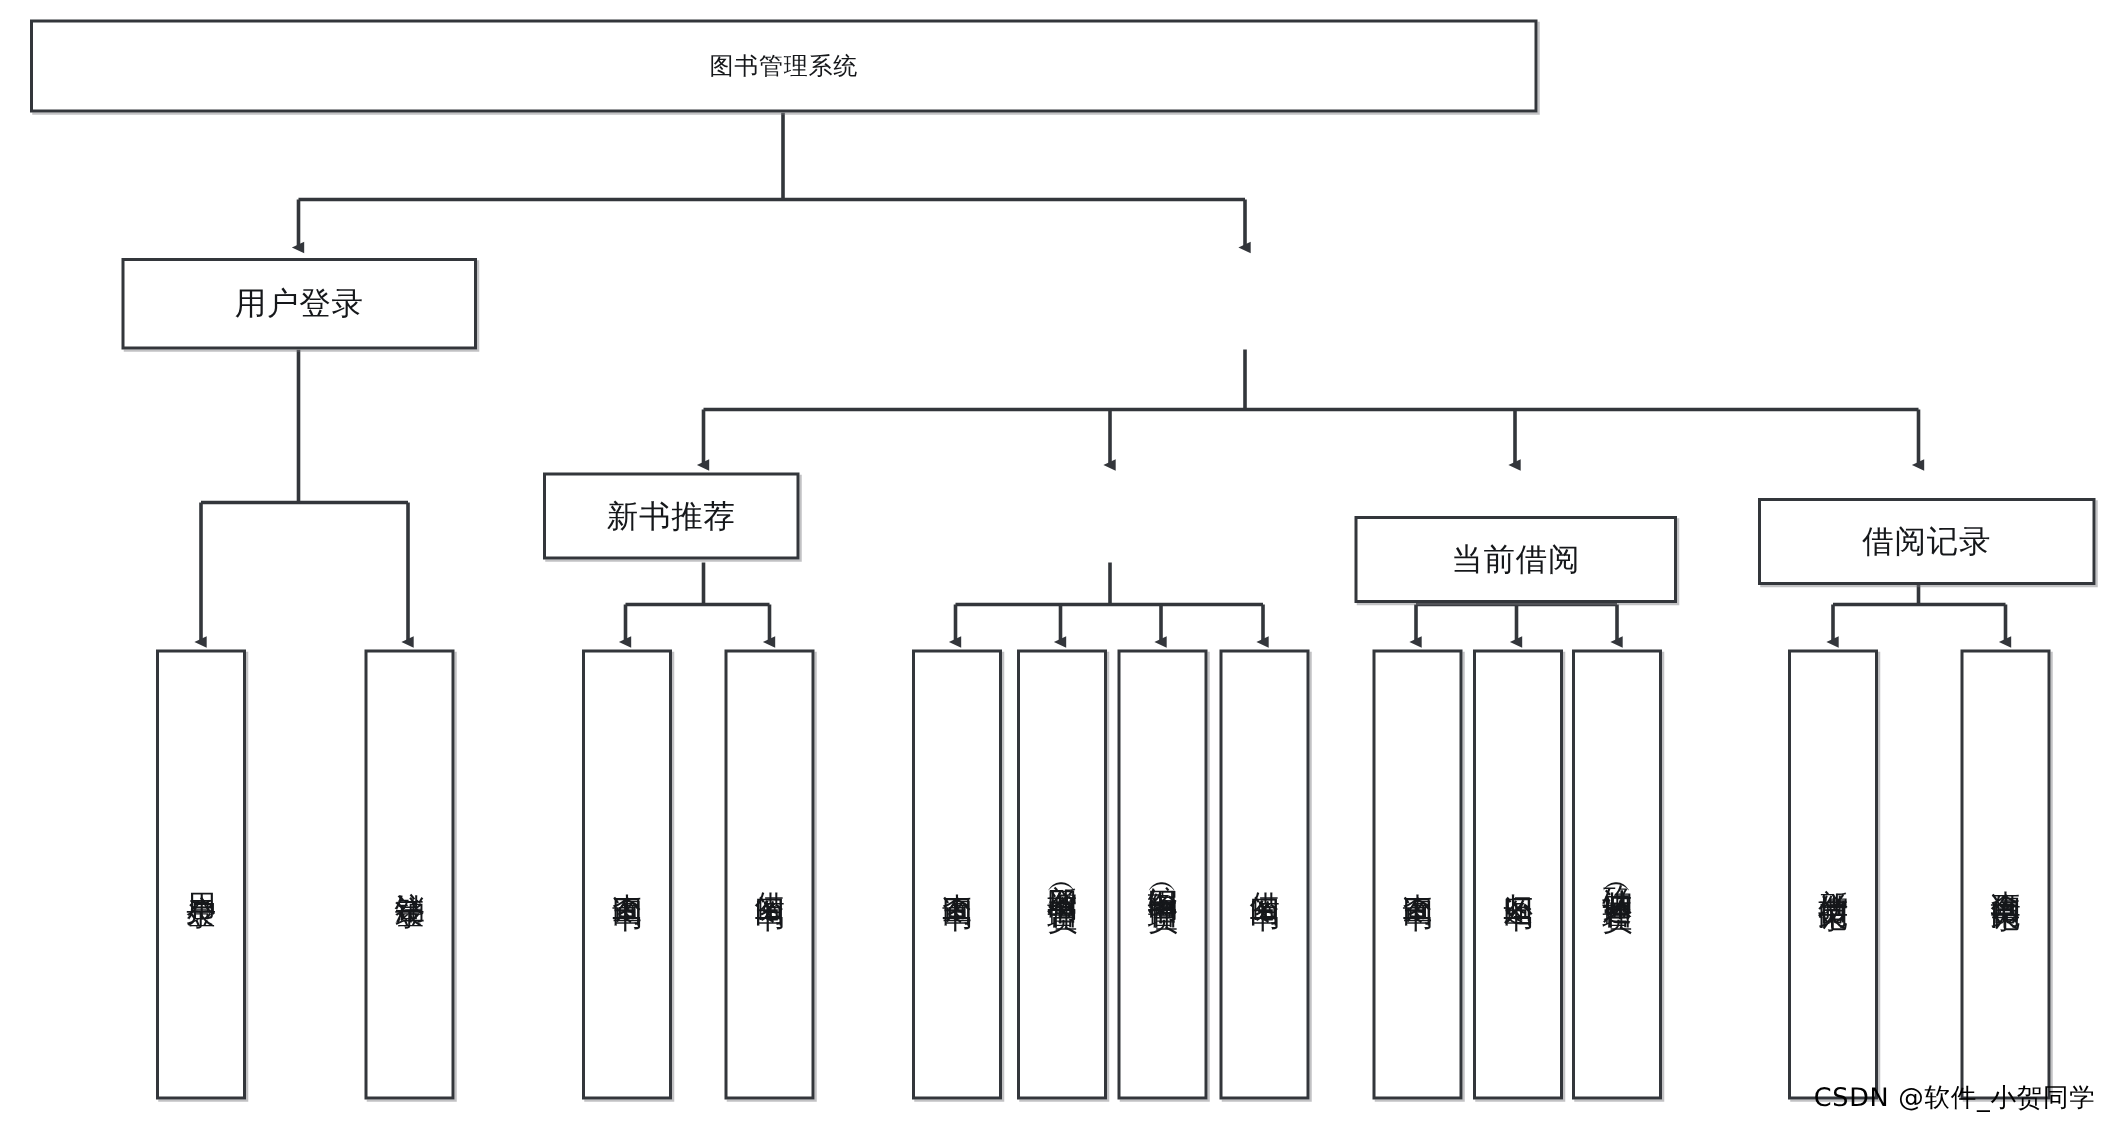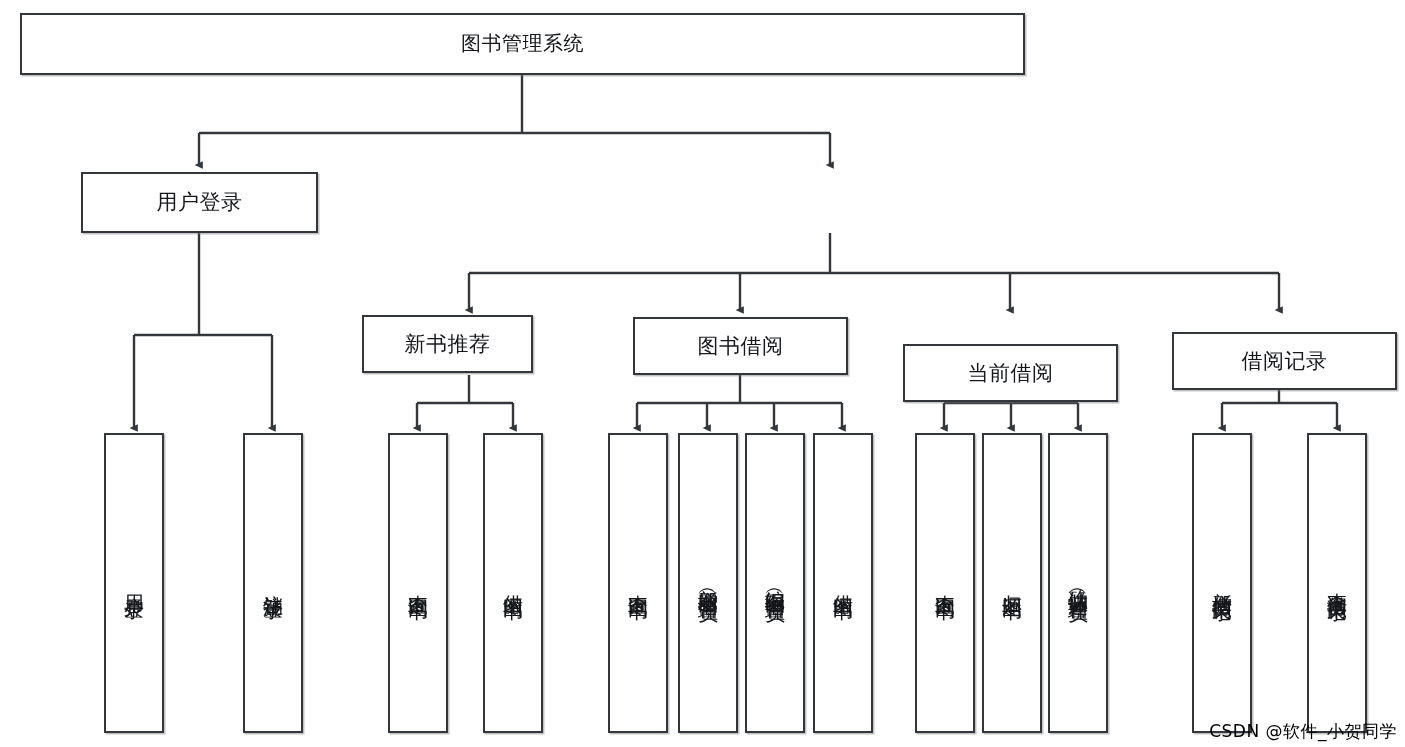--- a/index.html
+++ b/index.html
@@ -43,21 +43,21 @@
     line-height: 1.18;
     color: #15171a;
     letter-spacing: 0.5px;
   }
   
   .node.horiz .node-label {
     font-size: 21px;
     writing-mode: horizontal-tb;
   }
   .node.root .node-label {
-    font-size: 20px;
+    font-size: 16px;
   }
   
   .node.vert {
     align-items: center;
     justify-content: center;
     padding: 4px 0;
   }
   .node.vert .node-label {
     writing-mode: vertical-rl;
     text-orientation: upright;
@@ -136,23 +136,20 @@
     <span class="node-label">图书管理系统</span>
   </div>
 
   <div class="node horiz" style="left:81px; top:172px; width:237px; height:61px;">
     <span class="node-label">用户登录</span>
   </div>
 
   <div class="node horiz" style="left:362px; top:315px; width:171px; height:58px;justify-content:center;">
     <span class="node-label">新书推荐</span>
   </div>
-  <div class="node horiz" style="left:633px; top:317px; width:215px; height:58px;">
-    <span class="node-label">图书借阅</span>
-  </div>
   <div class="node horiz" style="left:903px; top:317px; width:215px; height:58px;margin-top:27px;">
     <span class="node-label">当前借阅</span>
   </div>
   <div class="node horiz" style="left:1172px; top:332px; width:225px; height:58px;">
     <span class="node-label">借阅记录</span>
   </div>
 
   <div class="node vert" style="left:104px; top:433px; width:60px; height:300px;">
     <span class="node-label">用户登录</span>
   </div>

